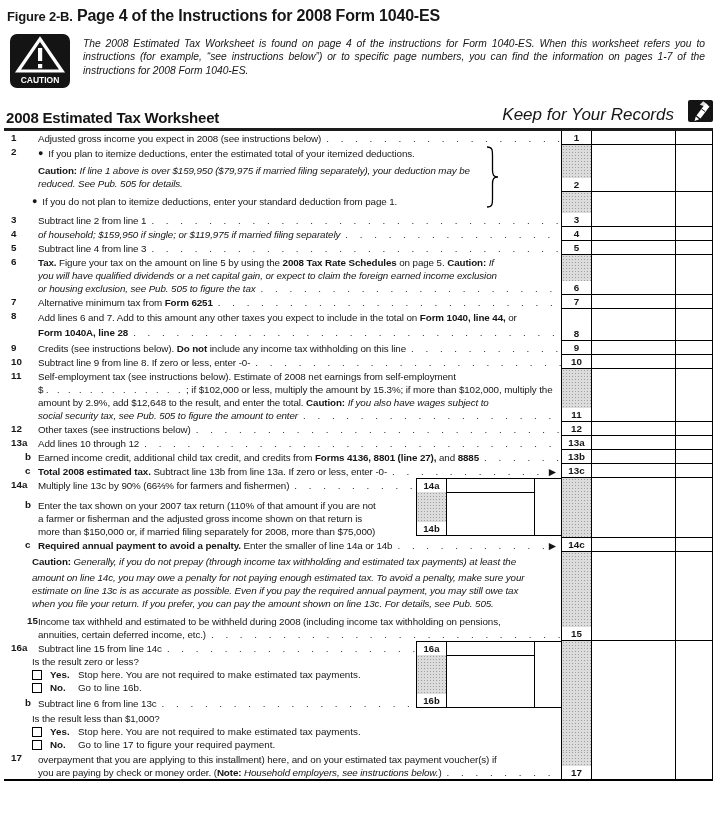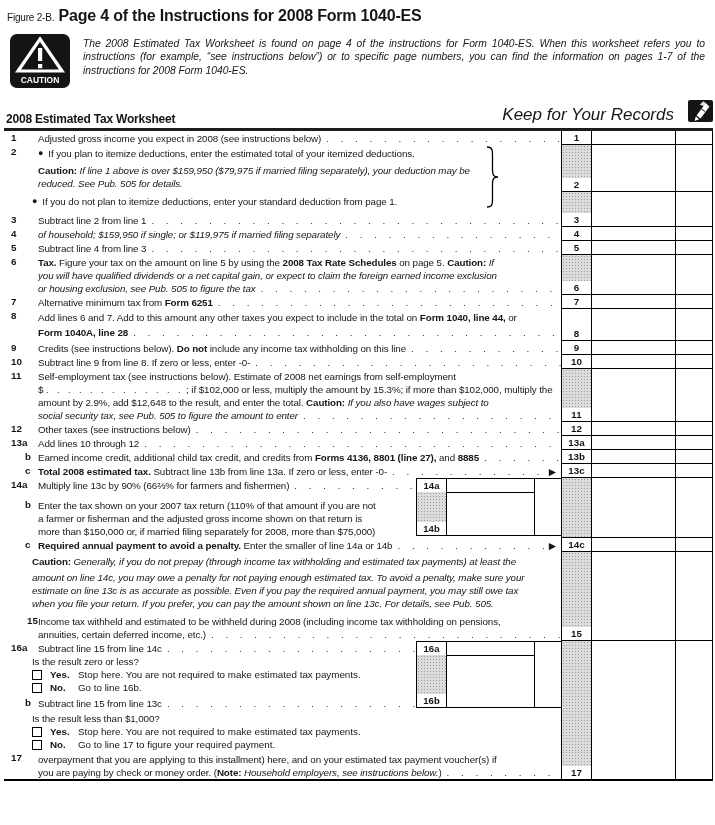--- a/index.html
+++ b/index.html
@@ -1,30 +1,30 @@
 <!DOCTYPE html>
 <html><head>
 <meta charset="utf-8">
 <style>
   html,body{margin:0;padding:0;background:#fff;}
   body{font-family:"Liberation Sans","DejaVu Sans",sans-serif;color:#161616;}
   .page{position:relative;width:715px;height:825px;overflow:hidden;background:#fff;box-sizing:border-box;padding:5px 2px 0 4px;}
 
   
   .figtitle{padding:2px 0 0 3px;letter-spacing:-0.2px;}
-  .figtitle .fl{font-size:10px;font-weight:400;}
+  .figtitle .fl{font-size:13px;font-weight:700;}
   .figtitle .ft{font-size:16px;font-weight:700;}
 
   .cbanner{display:flex;gap:13px;margin:9px 4px 0 6px;align-items:flex-start;}
   .cicon{flex-shrink:0;}
   .ctext{flex:1;font-style:italic;font-size:10.3px;line-height:13.4px;text-align:justify;padding-right:4px;padding-top:3px;}
 
   
   .wshead{display:flex;align-items:flex-end;margin-top:8px;border-bottom:3px solid #1c1c1c;padding:0 0 2px 2px;}
-  .wstitle{font-size:12px;font-weight:700;flex:1;letter-spacing:-0.2px;}
+  .wstitle{font-size:15px;font-weight:700;flex:1;letter-spacing:-0.2px;}
   .keep{font-style:italic;font-size:17px;margin-right:14px;padding-bottom:1px;}
   .pencil{margin-right:0;}
 
   
   .wsbody{border-bottom:2.5px solid #000;}
   .band{display:flex;align-items:stretch;}
   .lefttext{flex:1;min-width:0;display:flex;flex-direction:column;}
   .sub{display:flex;}
   .ln{width:34px;flex-shrink:0;box-sizing:border-box;padding:1px 0 0 7px;font-weight:700;font-size:9.8px;}
   .ln.s1{padding-left:21px;}
@@ -435,21 +435,21 @@
           <span>Stop here. You are not required to make estimated tax payments.</span>
         </div>
         <div class="cbrow">
           <span class="cb"></span>
           <span class="cbl">No.</span>
           <span>Go to line 16b.</span>
         </div>
         <div class="sub mt2">
           <div class="ln s1">b</div>
           <div class="txt">
-              <div class="tl"><span class="segs"><span class="sg-n">Subtract line 15 from line 13c</span></span><span class="leaders">. . . . . . . . . . . . . . . . . . . . . . . . . . . . . . . . . . . . . . . . . . . . . . . . . . . . . . . . . . . .</span></div>
+              <div class="tl"><span class="segs"><span class="sg-n">Subtract line 6 from line 13c</span></span><span class="leaders">. . . . . . . . . . . . . . . . . . . . . . . . . . . . . . . . . . . . . . . . . . . . . . . . . . . . . . . . . . . .</span></div>
             </div>
         </div>
         <div class="tl ind mt2"><span class="segs"><span class="sg-n">Is the result less than $1,000?</span></span></div>
         <div class="cbrow">
           <span class="cb"></span>
           <span class="cbl">Yes.</span>
           <span>Stop here. You are not required to make estimated tax payments.</span>
         </div>
         <div class="cbrow">
           <span class="cb"></span>

